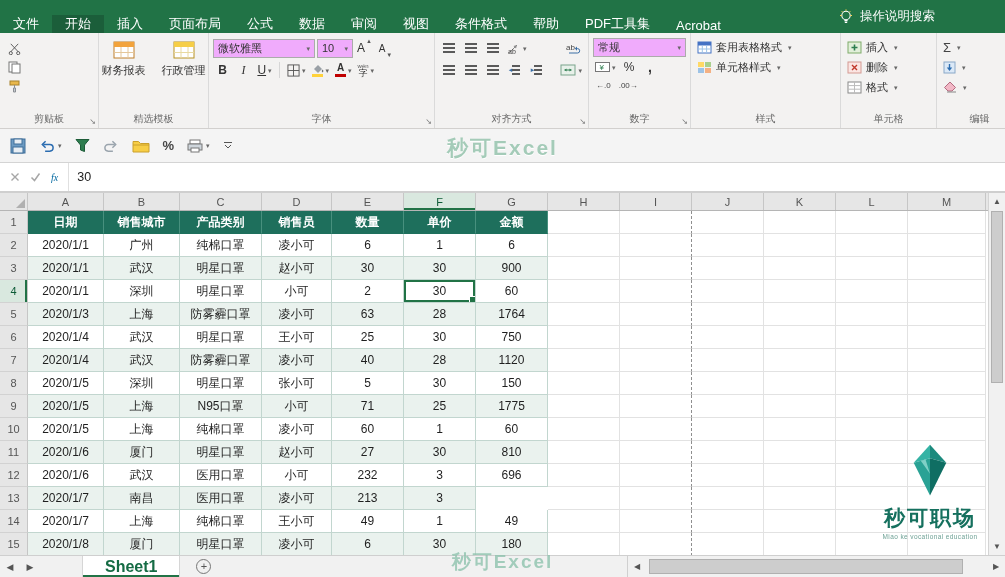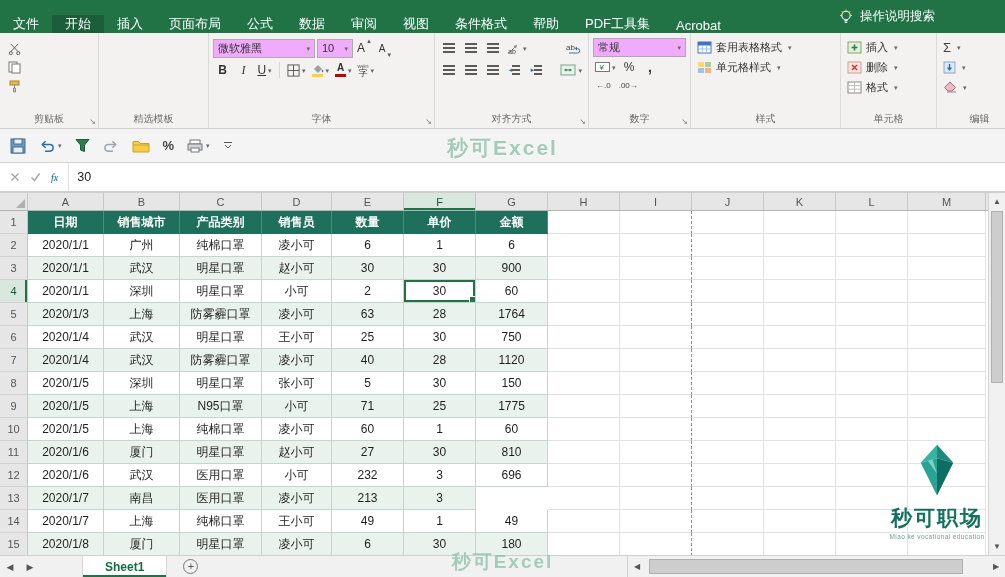--- a/index.html
+++ b/index.html
@@ -74,30 +74,30 @@
   .cell.sel::after { content:""; position:absolute; right:-1px; bottom:-1px; width:5px; height:5px; background:#217346; border:1px solid #fff; }
 
   .vscroll { position:absolute; right:0; top:0; bottom:0; width:17px; background:#f1f1f1; border-left:1px solid #d4d4d4; }
   .vs-arrow { height:17px; display:flex; align-items:center; justify-content:center; font-size:8px; color:#555; }
   .vs-bottom { position:absolute; bottom:0; left:0; right:0; }
   .vs-thumb { position:absolute; left:2px; right:2px; top:18px; height:172px; background:#cdcdcd; border:1px solid #b0b0b0; }
 
   
   .tabbar { height:22px; background:#f1f1f1; border-top:1px solid #cfcfcf; display:flex; align-items:stretch; }
   .navarr { width:20px; display:flex; align-items:center; justify-content:center; font-size:9px; color:#555; }
-  .sheettab { margin-left:42px; background:#fff; color:#156b44; font-weight:bold; font-size:12px; padding:0 22px; display:flex; align-items:center; border-left:1px solid #d6d6d6; border-right:1px solid #d6d6d6; box-shadow:inset 0 -2px 0 #217346; }
+  .sheettab { margin-left:42px; background:#fff; color:#156b44; font-weight:bold; font-size:16px; padding:0 22px; display:flex; align-items:center; border-left:1px solid #d6d6d6; border-right:1px solid #d6d6d6; box-shadow:inset 0 -2px 0 #217346; }
   .addsheet { width:15px; height:15px; border:1px solid #777; border-radius:50%; color:#555; font-size:11px; line-height:13px; text-align:center; align-self:center; margin-left:16px; }
   .hscroll { margin-left:auto; width:378px; display:flex; align-items:stretch; background:#f1f1f1; border-left:1px solid #d0d0d0; }
   .hs-arrow { width:18px; display:flex; align-items:center; justify-content:center; font-size:8px; color:#555; }
   .hs-track { flex:1; position:relative; }
   .hs-thumb { position:absolute; left:3px; right:24px; top:3px; bottom:3px; background:#cdcdcd; border:1px solid #b0b0b0; }
 
   
   .wm-bottom { position:absolute; left:50%; bottom:2px; transform:translateX(-50%); font-size:19px; font-weight:bold; color:#8fc3ae; letter-spacing:2px; opacity:.8; z-index:50; pointer-events:none; }
-  .brandlogo { position:absolute; right:7px; top:249px; width:122px; text-align:center; z-index:4; pointer-events:none; }
+  .brandlogo { position:absolute; right:14px; top:249px; width:122px; text-align:center; z-index:4; pointer-events:none; }
   .brandname { font-size:21px; font-weight:bold; color:#15705e; letter-spacing:2px; margin-top:2px; }
   .brandsub { font-size:6.5px; color:#6fa296; letter-spacing:.4px; margin-top:1px; }
 </style>
 </head>
 <body>
 
 <div class="menubar">
   <div style="display:flex;align-items:flex-end;">
       <div class="menutab">文件</div>
       <div class="menutab active">开始</div>
@@ -147,20 +147,42 @@
               <path d="M6.5 5 v3 M5.5 8 h2 v4 h-2 z" fill="#c9cdd2" stroke="#8a8f94"></path>
             </svg>
         </span>
       </div>
     </div>
     <span class="glabel">剪贴板</span>
     <span class="launcher">↘</span>
   </div>
 
   <div class="rgroup" style="width:110px">
+    <div class="gc hstack" style="gap:6px;justify-content:center">
+      <div class="bigbtn">
+        <svg width="22" height="22" viewBox="0 0 22 22">
+            <rect x="1" y="3" width="20" height="16" fill="#fff" stroke="#c07f2a"></rect>
+            <rect x="1" y="3" width="20" height="5" fill="#f2a33c"></rect>
+            <line x1="8" y1="8" x2="8" y2="19" stroke="#e4c79a"></line>
+            <line x1="15" y1="8" x2="15" y2="19" stroke="#e4c79a"></line>
+            <line x1="1" y1="13.5" x2="21" y2="13.5" stroke="#e4c79a"></line>
+          </svg>
+        <span class="blabel">财务报表</span>
+      </div>
+      <div class="bigbtn">
+        <svg width="22" height="22" viewBox="0 0 22 22">
+            <rect x="1" y="3" width="20" height="16" fill="#fff" stroke="#b99223"></rect>
+            <rect x="1" y="3" width="20" height="5" fill="#f6ce46"></rect>
+            <line x1="8" y1="8" x2="8" y2="19" stroke="#e8d9a0"></line>
+            <line x1="15" y1="8" x2="15" y2="19" stroke="#e8d9a0"></line>
+            <line x1="1" y1="13.5" x2="21" y2="13.5" stroke="#e8d9a0"></line>
+          </svg>
+        <span class="blabel">行政管理</span>
+      </div>
+    </div>
     <span class="glabel">精选模板</span>
   </div>
 
   <div class="rgroup" style="width:226px">
     <div class="rrow">
       <span class="selectbox" style="width:102px">
           <span>微软雅黑</span>
           <span class="caret">▾</span>
         </span>
       <span class="selectbox" style="width:36px">

